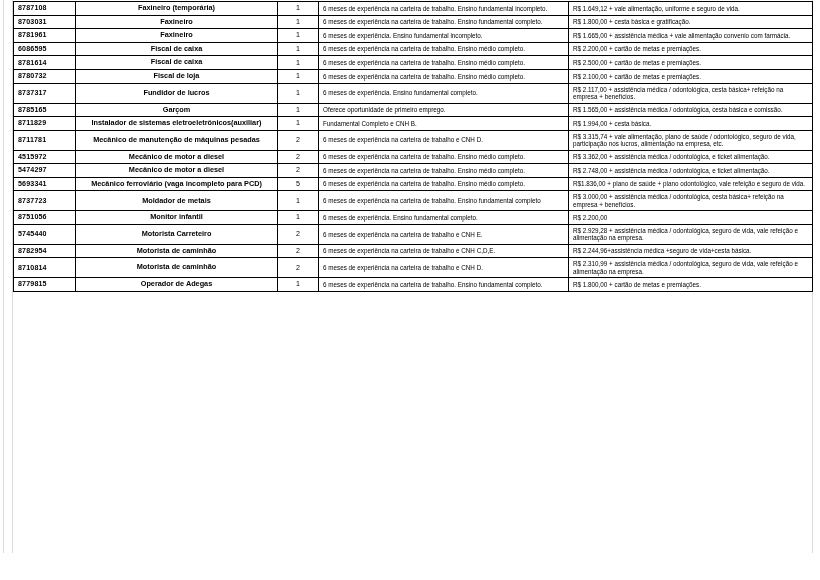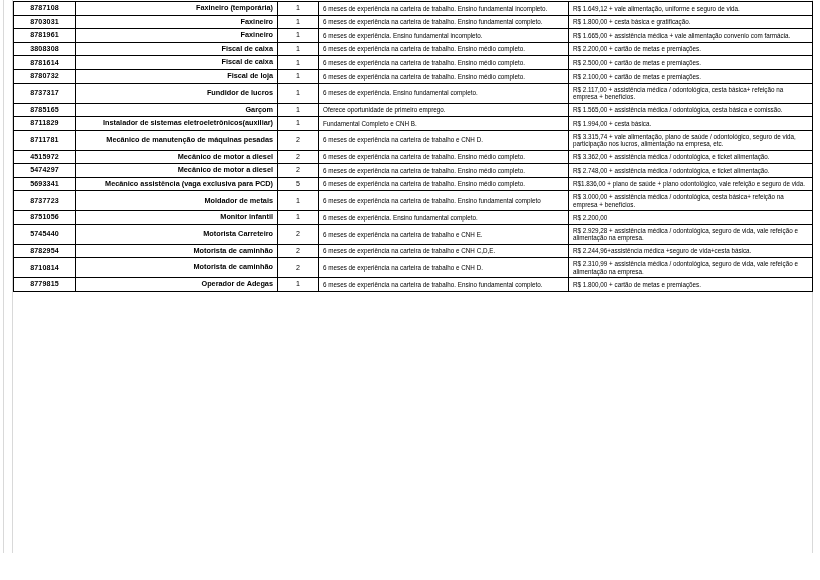--- a/index.html
+++ b/index.html
@@ -46,27 +46,26 @@
     padding: 2px 4px 2px 4px;
     line-height: 1.18;
   }
   col.c-id    { width: 62px; }
   col.c-role  { width: 202px; }
   col.c-qty   { width: 41px; }
   col.c-req   { width: 250px; }
   col.c-ben   { width: 244px; }
 
   td.cell-id {
-    text-align: center;
     font-size: 7.1px;
     font-weight: bold;
     letter-spacing: 0.15px;
   }
   td.cell-role {
-    text-align: right;
+    text-align: center;
     font-size: 7.3px;
     font-weight: bold;
     padding-left: 6px;
   }
   td.cell-qty {
     text-align: center;
     font-size: 7.1px;
   }
   td.cell-req {
     text-align: left;
@@ -112,21 +111,21 @@
           <td class="cell-ben">R$ 1.800,00 + cesta básica e gratificação.</td>
         </tr>
         <tr>
           <td class="cell-id">8781961</td>
           <td class="cell-role">Faxineiro</td>
           <td class="cell-qty">1</td>
           <td class="cell-req">6 meses de experiência. Ensino fundamental incompleto.</td>
           <td class="cell-ben">R$ 1.665,00 + assistência médica + vale alimentação  convenio com farmácia.</td>
         </tr>
         <tr>
-          <td class="cell-id">3808308</td>
+          <td class="cell-id">6086595</td>
           <td class="cell-role">Fiscal de caixa</td>
           <td class="cell-qty">1</td>
           <td class="cell-req">6 meses de experiência na carteira de trabalho. Ensino médio completo.</td>
           <td class="cell-ben">R$ 2.200,00 + cartão de metas e premiações.</td>
         </tr>
         <tr>
           <td class="cell-id">8781614</td>
           <td class="cell-role">Fiscal de caixa</td>
           <td class="cell-qty">1</td>
           <td class="cell-req">6 meses de experiência na carteira de trabalho. Ensino médio completo.</td>
@@ -176,21 +175,21 @@
         </tr>
         <tr>
           <td class="cell-id">5474297</td>
           <td class="cell-role">Mecânico de motor a diesel</td>
           <td class="cell-qty">2</td>
           <td class="cell-req">6 meses de experiência na carteira de trabalho. Ensino médio completo.</td>
           <td class="cell-ben">R$ 2.748,00 + assistência médica / odontológica, e ticket alimentação.</td>
         </tr>
         <tr>
           <td class="cell-id">5693341</td>
-          <td class="cell-role">Mecânico assistência (vaga exclusiva para PCD)</td>
+          <td class="cell-role">Mecânico ferroviário (vaga incompleto para PCD)</td>
           <td class="cell-qty">5</td>
           <td class="cell-req">6 meses de experiência na carteira de trabalho. Ensino médio completo.</td>
           <td class="cell-ben">R$1.836,00  + plano de saúde + plano odontológico, vale  refeição e seguro de vida.</td>
         </tr>
         <tr>
           <td class="cell-id">8737723</td>
           <td class="cell-role">Moldador de metais</td>
           <td class="cell-qty">1</td>
           <td class="cell-req">6 meses de experiência na carteira de trabalho. Ensino fundamental completo</td>
           <td class="cell-ben">R$ 3.000,00 + assistência médica / odontológica, cesta básica+ refeição na empresa + benefícios.</td>

